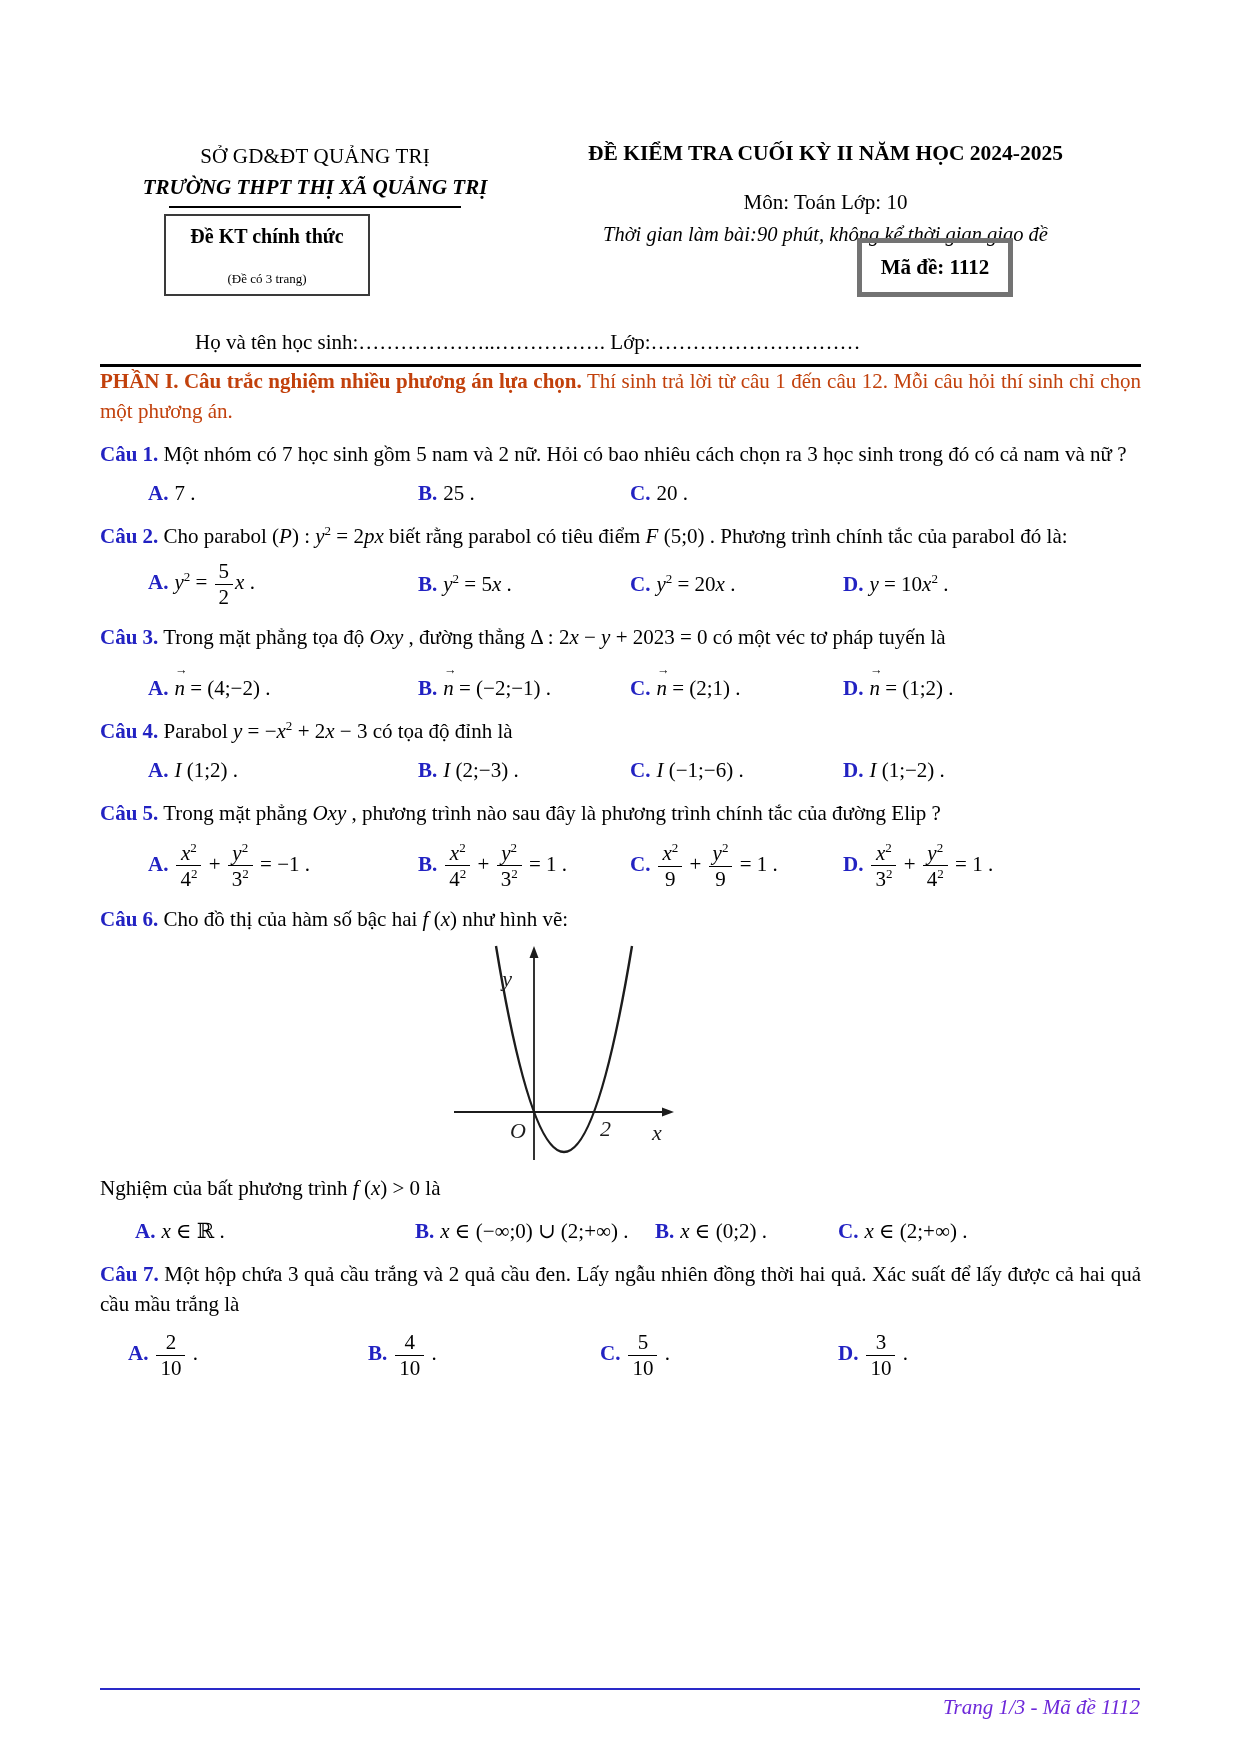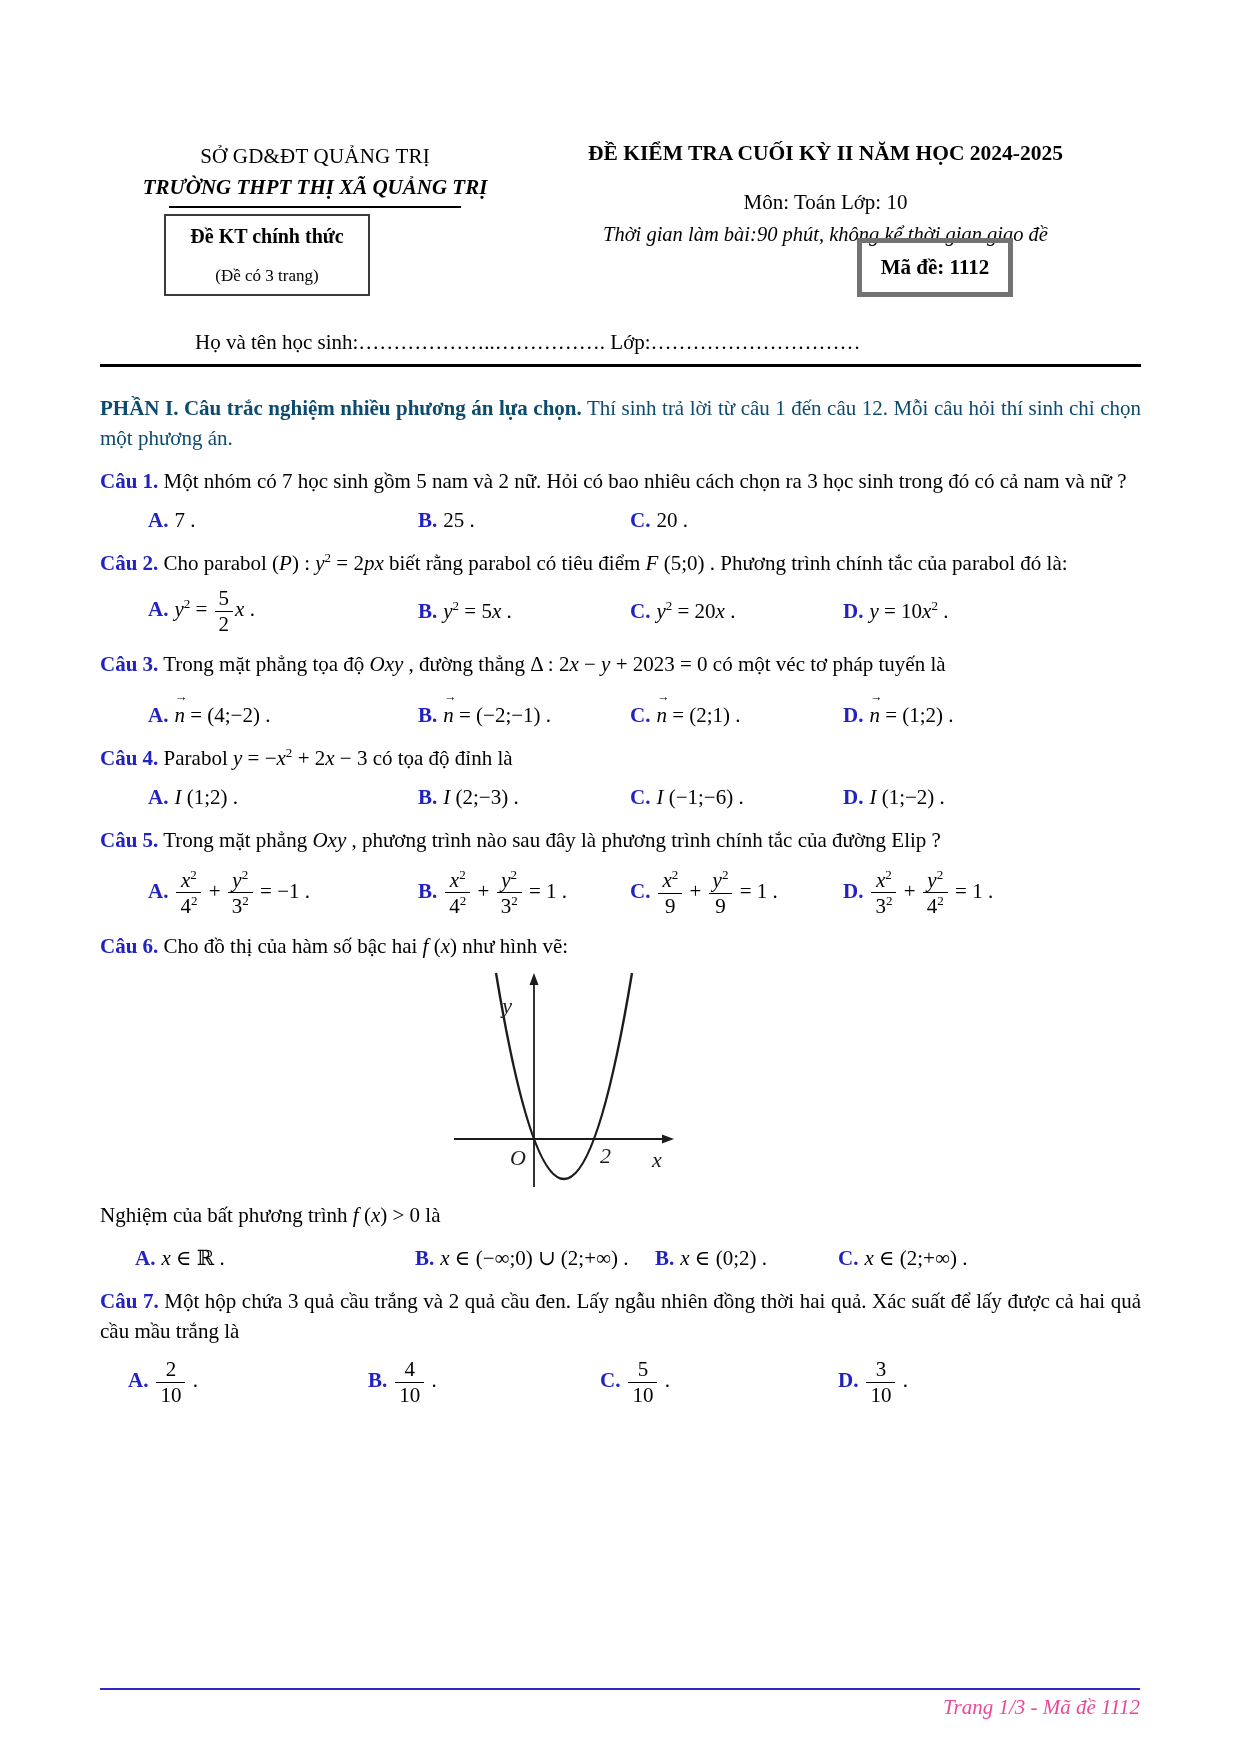--- a/index.html
+++ b/index.html
@@ -20,31 +20,31 @@
   .hdr-right{ position:absolute; left:410px; top:0; width:631px; text-align:center; }
   .hdr-right .r1{ font-size:21.5px; font-weight:bold; }
   .hdr-right .r2{ font-size:21px; font-weight:normal; margin-top:20px; }
   .hdr-right .r3{ font-size:20.5px; font-style:italic; margin-top:3px; }
   .official-box{
     position:absolute; left:64px; top:76px; width:206px; height:82px;
     border:2px solid #3a3a3a; text-align:center; padding:6px 4px;
     display:flex; flex-direction:column; justify-content:space-between;
   }
   .official-box .b1{ font-weight:bold; font-size:20px; }
-  .official-box .b2{ font-size:17px; }
+  .official-box .b2{ font-size:13px; }
   .code-box{
     position:absolute; right:128px; top:100px; min-width:156px;
     border:5px solid #737373; text-align:center; padding:10px 14px;
     font-weight:bold; font-size:21px;
   }
   .name-line{ margin-top:-6px; padding-left:95px; font-size:21px; }
   .top-rule{ margin-top:7px; border-top:3.5px solid #000; }
 
   
-  .part-head{ margin-top:27px; text-align:justify; color:#0c4a6e; }
+  .part-head{ text-align:justify; color:#c2410c; }
   .part-head b{ font-weight:bold; }
 
   
   .q{ margin-top:14px; }
   .qtext{ text-align:justify; }
   .qlabel{ color:#2222c2; font-weight:bold; }
   .opts{ display:grid; margin-top:9px; align-items:center; }
   .cols-std{ padding-left:48px; grid-template-columns:270px 212px 213px 1fr; }
   .cols-q6 { padding-left:35px; grid-template-columns:280px 240px 183px 1fr; }
   .cols-q7 { padding-left:28px; grid-template-columns:240px 232px 238px 1fr; }
@@ -63,21 +63,21 @@
   .vec::before{ content:'\2192'; position:absolute; top:-0.95em; left:0.05em; font-size:0.6em; }
 
   
   .graph-wrap{ margin:8px 0 4px 0; display:flex; justify-content:center; }
   .graph-wrap svg{ transform:translateX(-62px); }
   .gtxt{ font-family:"Liberation Serif","DejaVu Serif",serif; font-style:italic; font-size:22px; fill:#1c1c1c; }
 
   
   .footer{ position:absolute; left:100px; right:101px; top:1688px; }
   .footer-rule{ border-top:2.5px solid #2a2ac8; }
-  .footer-text{ text-align:right; margin-top:3px; font-style:italic; font-size:21px; color:#ec4899; }
+  .footer-text{ text-align:right; margin-top:3px; font-style:italic; font-size:21px; color:#6d28d9; }
 </style>
 </head>
 <body>
 
 <div class="page">
 
   <div class="hdr">
     <div class="hdr-left">
       <div class="l1">SỞ GD&amp;ĐT QUẢNG TRỊ</div>
       <div class="l2">TRƯỜNG THPT THỊ XÃ QUẢNG TRỊ</div>

